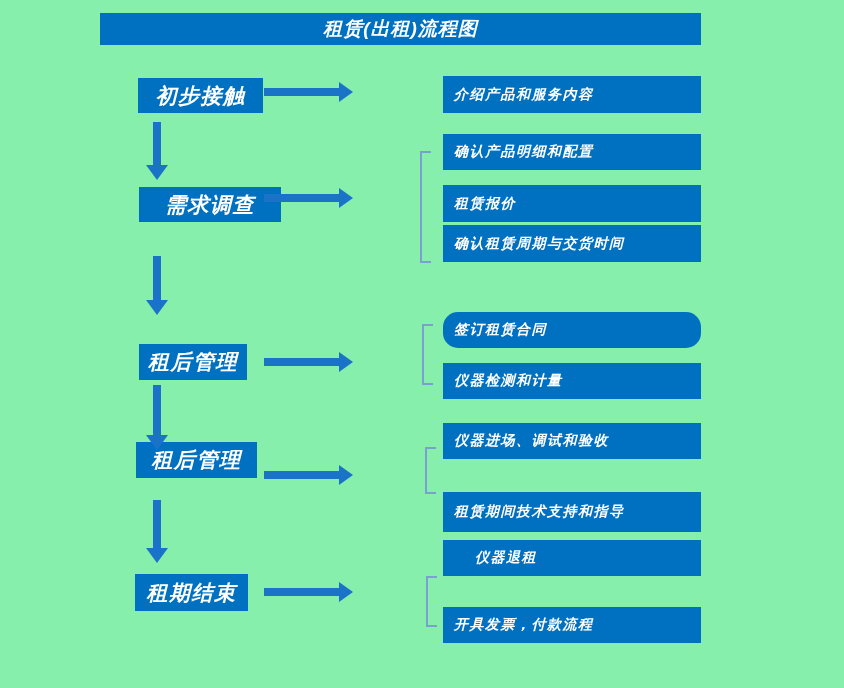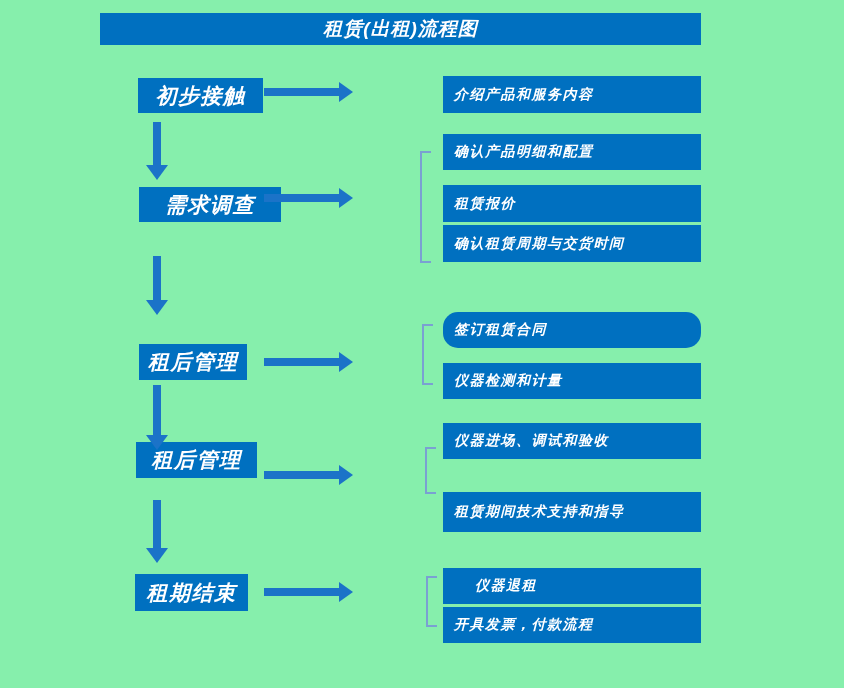--- a/index.html
+++ b/index.html
@@ -128,21 +128,21 @@
   <div class="rbox" style="top:134px; height:36px;">确认产品明细和配置</div>
   <div class="rbox" style="top:185px; height:37px;">租赁报价</div>
   <div class="rbox" style="top:225px; height:37px;">确认租赁周期与交货时间</div>
 
   <div class="rbox" style="top:312px; height:36px;border-radius:15px;">签订租赁合同</div>
   <div class="rbox" style="top:363px; height:36px;">仪器检测和计量</div>
 
   <div class="rbox" style="top:423px; height:36px;">仪器进场、调试和验收</div>
   <div class="rbox" style="top:492px; height:40px;">租赁期间技术支持和指导</div>
 
-  <div class="rbox" style="top:568px; height:36px;padding-left:32px;">仪器退租</div>
+  <div class="rbox" style="top:540px; height:36px;padding-left:32px;">仪器退租</div>
   <div class="rbox" style="top:607px; height:36px;">开具发票，付款流程</div>
 
   <div class="harrow" style="top:82px;">
     <div class="shaft"></div>
     <div class="head"></div>
   </div>
   <div class="harrow" style="top:188px;">
     <div class="shaft"></div>
     <div class="head"></div>
   </div>

